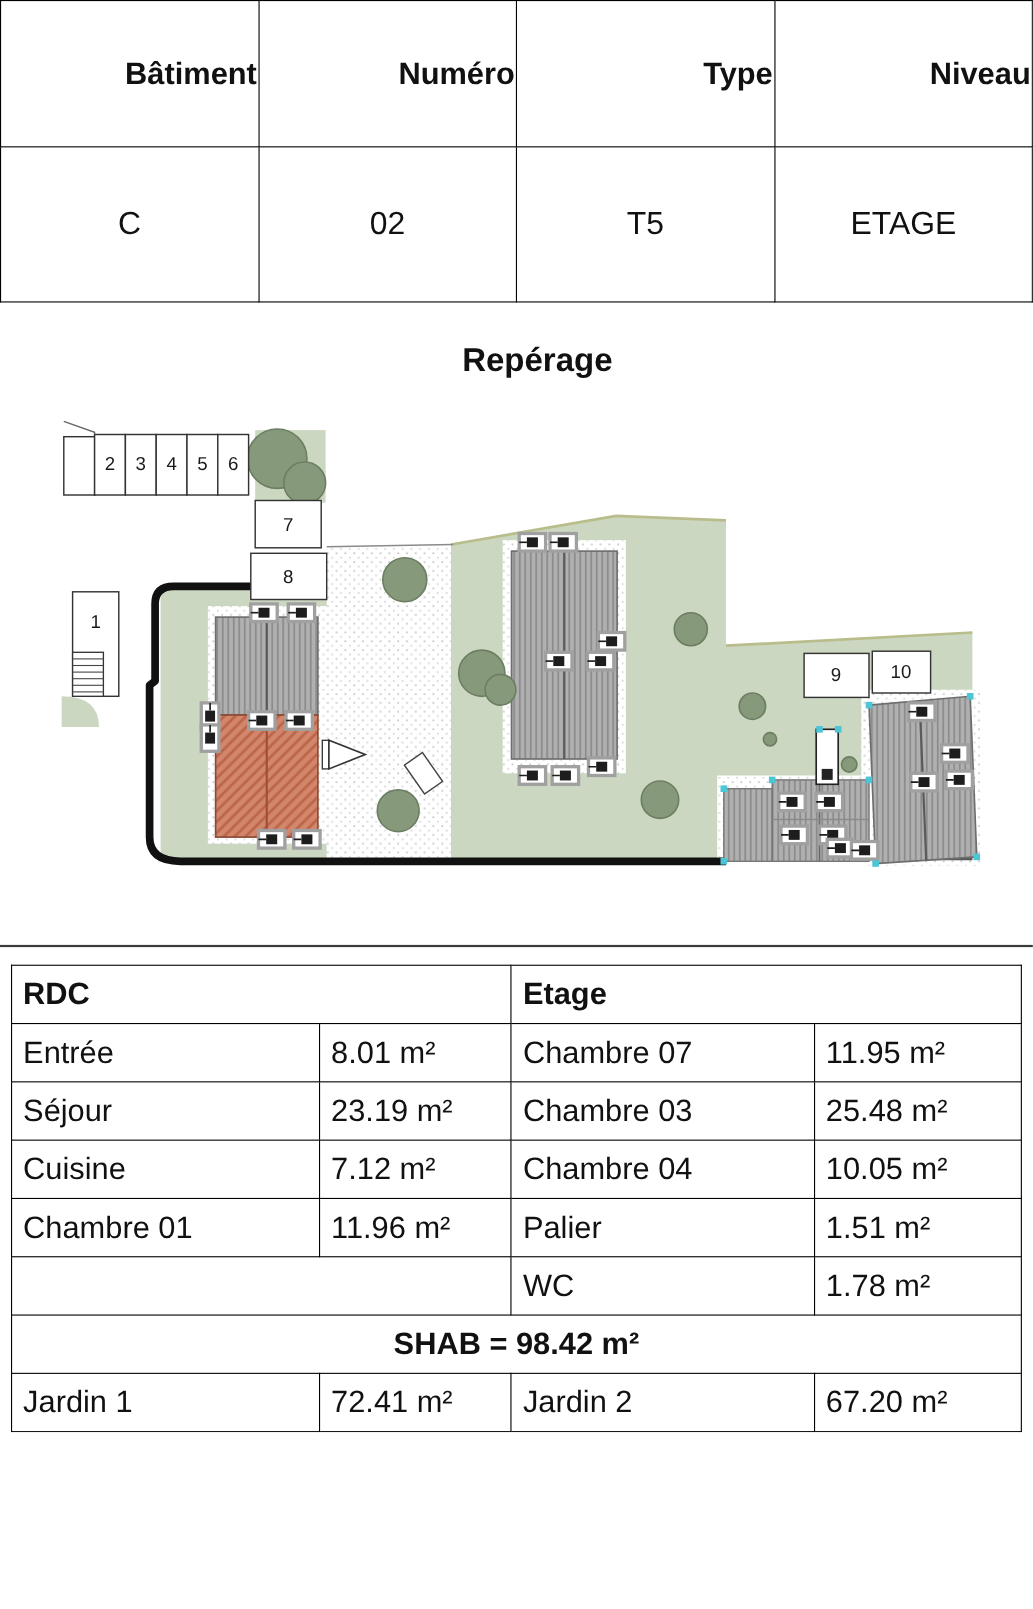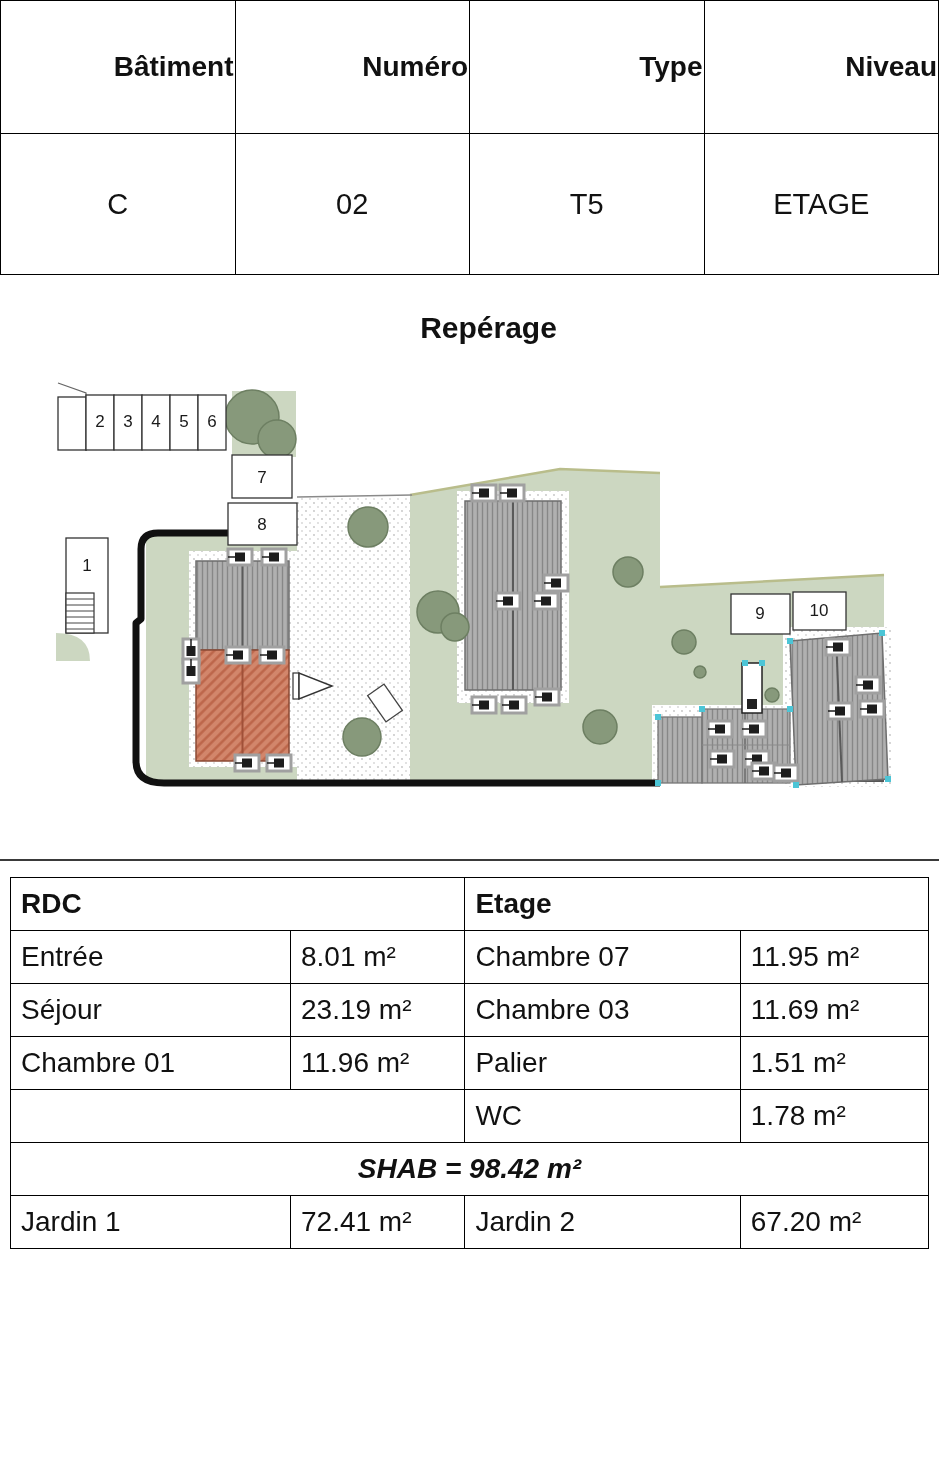--- a/index.html
+++ b/index.html
@@ -30,21 +30,21 @@
   
   table.areas {
     border-collapse: collapse; table-layout: fixed;
     margin: 16px 10px 0 10px; width: 919px;
   }
   table.areas td {
     border: 1.8px solid #000; font-size: 28px; height: 52px;
     padding: 0 6px 0 10px; vertical-align: middle; white-space: nowrap;
   }
   table.areas td.hdr { font-weight: bold; }
-  table.areas td.center { text-align: center; font-weight: bold; padding: 0; font-style: italic; }
+  table.areas td.center { text-align: center; font-weight: bold; padding: 0; }
 </style>
 </head>
 <body>
 
 <div class="page">
 
   <table class="spec">
     <tbody>
         <tr>
       <th>Bâtiment</th>
@@ -257,21 +257,27 @@
     <tr>
       <td>Entrée</td>
       <td>8.01 m²</td>
       <td>Chambre 07</td>
       <td>11.95 m²</td>
     </tr>
     <tr>
       <td>Séjour</td>
       <td>23.19 m²</td>
       <td>Chambre 03</td>
-      <td>11.69 m²</td>
+      <td>25.48 m²</td>
+    </tr>
+    <tr>
+      <td>Cuisine</td>
+      <td>7.12 m²</td>
+      <td>Chambre 04</td>
+      <td>10.05 m²</td>
     </tr>
     <tr>
       <td>Chambre 01</td>
       <td>11.96 m²</td>
       <td>Palier</td>
       <td>1.51 m²</td>
     </tr>
     <tr>
       <td colspan="2"></td>
       <td>WC</td>

